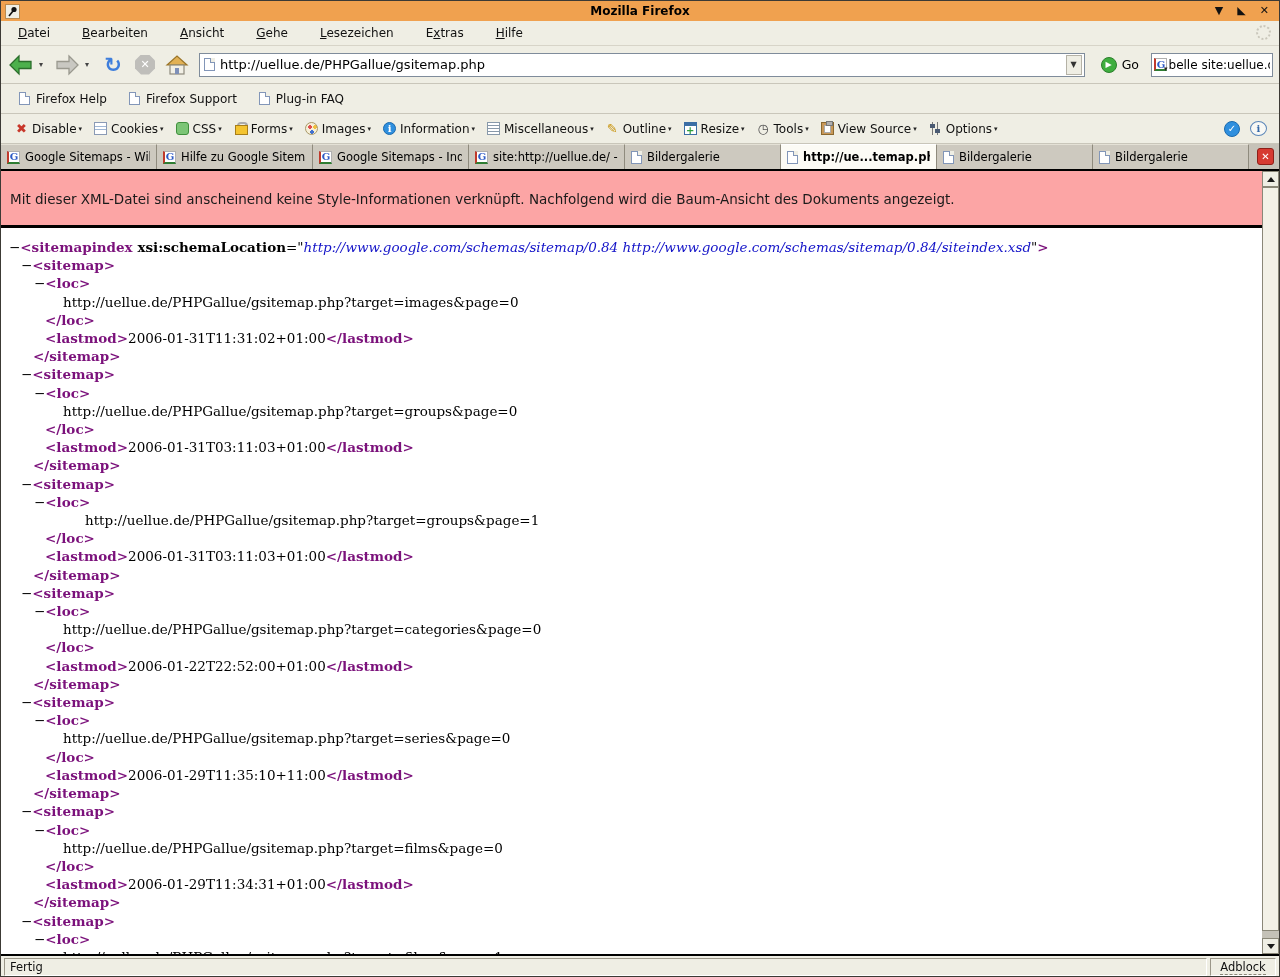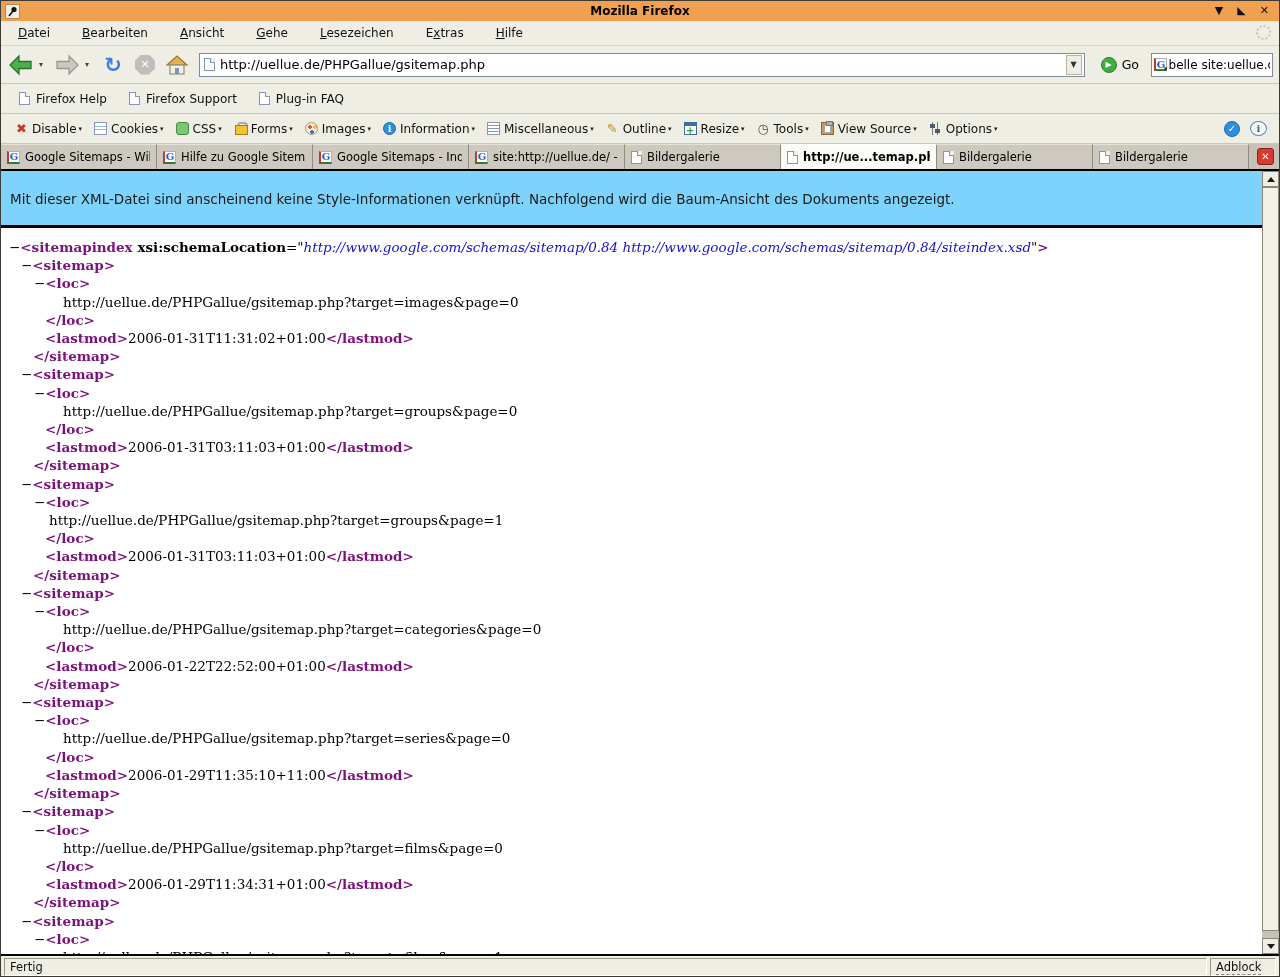--- a/index.html
+++ b/index.html
@@ -75,41 +75,41 @@
   
   .tabbar { height:25px; background:#C6C2B8; display:flex; align-items:stretch; }
   .tab { flex:1 1 auto; max-width:156px; display:flex; align-items:center; gap:5px; padding:0 6px; font-size:11.5px; color:#000; background:#CDC9BF; border-right:1px solid #8F8B7E; border-top:1px solid #E4E1D6; overflow:hidden; white-space:nowrap; }
   .tab.active { background:#FCFBF5; font-weight:bold; border-top:1px solid #fff; }
   .tab-label { overflow:hidden; text-overflow:clip; white-space:nowrap; }
   .tab-close { width:17px; height:17px; align-self:center; margin:0 5px; background:#D63A31; border:1px solid #8E1F18; border-radius:3px; color:#fff; font-size:10px; font-weight:bold; display:flex; align-items:center; justify-content:center; }
 
   
   .contentwrap { height:787px; border-top:2px solid #000; border-bottom:2px solid #000; display:flex; background:#fff; }
   .page { flex:1; overflow:hidden; }
-  .notice { height:57px; background:#7dd3fc; border-bottom:3px solid #000; padding:20px 0 0 9px; font-size:13.5px; color:#1A1A1A; }
+  .notice { height:57px; background:#fca5a5; border-bottom:3px solid #000; padding:20px 0 0 9px; font-size:13.5px; color:#1A1A1A; }
   .xmltree { padding-top:10px; font-family:"DejaVu Serif",serif; font-size:13.5px; color:#000; }
   .x-line { line-height:18.2px; white-space:pre; }
   .x-tag { color:#7B117B; font-weight:bold; }
   .x-attr { color:#000; font-weight:bold; }
   .x-link { color:#1414C8;font-style:italic; }
   .x-min { color:#000; }
 
   
   .vscroll { width:17px; background:#C4C1B7; position:relative; flex:none; }
   .sb-btn { position:absolute; left:0; width:17px; height:16px; background:#EFEEE4; border:1px solid #8A8778; display:flex; align-items:center; justify-content:center; }
   .sb-up { top:0; } .sb-down { bottom:0; }
   .tri-up { width:0; height:0; border-left:4px solid transparent; border-right:4px solid transparent; border-bottom:5px solid #1A1A1A; }
   .tri-down { width:0; height:0; border-left:4px solid transparent; border-right:4px solid transparent; border-top:5px solid #1A1A1A; }
   .sb-thumb { position:absolute; left:0; top:16px; width:17px; height:744px; background:#F3F1E7; border:1px solid #8A8778; }
 
   
   .statusbar { height:22px; display:flex; align-items:stretch; gap:3px; padding:2px 3px; background:#EFEEE4; }
   .status-panel { border:1px solid; border-color:#9B9789 #FFFFFF #FFFFFF #9B9789; display:flex; align-items:center; padding:0 5px; font-size:11.5px; color:#111; }
   .status-main { flex:1; }
-  .status-adblock { width:66px; }
+  .status-adblock { width:66px; justify-content:center; }
   .adblock-label { border-bottom:1px dashed #8A8778; }
 </style>
 </head>
 <body>
 
 <div class="titlebar">
   <span class="pin-box">
     <svg width="11" height="11" viewBox="0 0 11 11">
         <circle cx="7" cy="3.5" r="2.6" fill="#111"></circle>
         <path d="M6 5 L2 10" stroke="#111" stroke-width="1.6"></path>
@@ -312,21 +312,21 @@
         <div class="x-line" style="padding-left: 44px;"><span class="x-tag">&lt;lastmod&gt;</span><span>2006-01-31T11:31:02+01:00</span><span class="x-tag">&lt;/lastmod&gt;</span></div>
         <div class="x-line" style="padding-left: 32px;"><span class="x-tag">&lt;/sitemap&gt;</span></div>
         <div class="x-line" style="padding-left: 20px;"><span class="x-min">−</span><span class="x-tag">&lt;sitemap&gt;</span></div>
         <div class="x-line" style="padding-left: 33px;"><span class="x-min">−</span><span class="x-tag">&lt;loc&gt;</span></div>
         <div class="x-line" style="padding-left: 62px;"><span>http://uellue.de/PHPGallue/gsitemap.php?target=groups&amp;page=0</span></div>
         <div class="x-line" style="padding-left: 44px;"><span class="x-tag">&lt;/loc&gt;</span></div>
         <div class="x-line" style="padding-left: 44px;"><span class="x-tag">&lt;lastmod&gt;</span><span>2006-01-31T03:11:03+01:00</span><span class="x-tag">&lt;/lastmod&gt;</span></div>
         <div class="x-line" style="padding-left: 32px;"><span class="x-tag">&lt;/sitemap&gt;</span></div>
         <div class="x-line" style="padding-left: 20px;"><span class="x-min">−</span><span class="x-tag">&lt;sitemap&gt;</span></div>
         <div class="x-line" style="padding-left: 33px;"><span class="x-min">−</span><span class="x-tag">&lt;loc&gt;</span></div>
-        <div class="x-line" style="padding-left: 48px;"><span>http://uellue.de/PHPGallue/gsitemap.php?target=groups&amp;page=1</span></div>
+        <div class="x-line" style="padding-left: 48px; margin-left: 36px;"><span>http://uellue.de/PHPGallue/gsitemap.php?target=groups&amp;page=1</span></div>
         <div class="x-line" style="padding-left: 44px;"><span class="x-tag">&lt;/loc&gt;</span></div>
         <div class="x-line" style="padding-left: 44px;"><span class="x-tag">&lt;lastmod&gt;</span><span>2006-01-31T03:11:03+01:00</span><span class="x-tag">&lt;/lastmod&gt;</span></div>
         <div class="x-line" style="padding-left: 32px;"><span class="x-tag">&lt;/sitemap&gt;</span></div>
         <div class="x-line" style="padding-left: 20px;"><span class="x-min">−</span><span class="x-tag">&lt;sitemap&gt;</span></div>
         <div class="x-line" style="padding-left: 33px;"><span class="x-min">−</span><span class="x-tag">&lt;loc&gt;</span></div>
         <div class="x-line" style="padding-left: 62px;"><span>http://uellue.de/PHPGallue/gsitemap.php?target=categories&amp;page=0</span></div>
         <div class="x-line" style="padding-left: 44px;"><span class="x-tag">&lt;/loc&gt;</span></div>
         <div class="x-line" style="padding-left: 44px;"><span class="x-tag">&lt;lastmod&gt;</span><span>2006-01-22T22:52:00+01:00</span><span class="x-tag">&lt;/lastmod&gt;</span></div>
         <div class="x-line" style="padding-left: 32px;"><span class="x-tag">&lt;/sitemap&gt;</span></div>
         <div class="x-line" style="padding-left: 20px;"><span class="x-min">−</span><span class="x-tag">&lt;sitemap&gt;</span></div>

